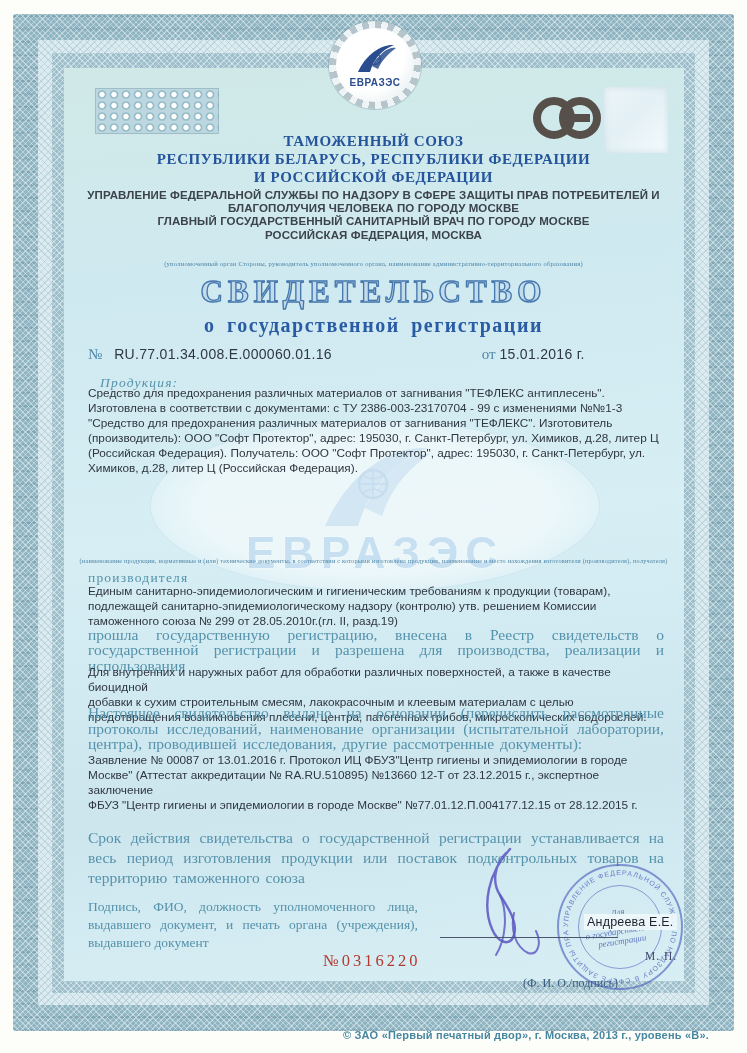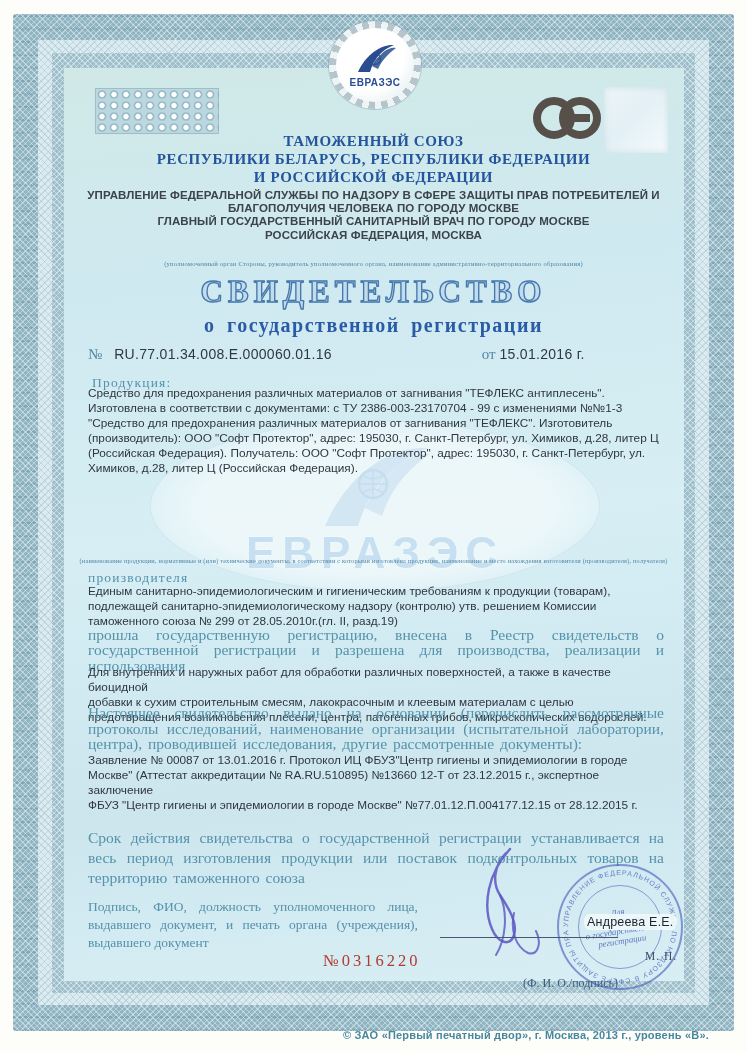--- a/index.html
+++ b/index.html
@@ -63,21 +63,21 @@
   .regrow{left:88px;width:575px;top:346px;z-index:4;font-size:14px;}
   .reg-lab{font-family:"Liberation Serif",serif;color:#4e86a8;font-size:15px;}
   .reg-val{color:#2e3744;letter-spacing:.3px;}
 
   
   .sec-label{font-family:"Liberation Serif",serif;color:#5592ab;font-size:13.5px;letter-spacing:1.2px;z-index:4;}
   .body-sans{color:#2f3640;font-size:11.8px;line-height:14.9px;z-index:4;}
   .teal-par{font-family:"Liberation Serif",serif;color:#5592ab;z-index:4;
     text-align:justify;text-align-last:left;}
 
-  .prod-label{left:92px;top:375px;}
+  .prod-label{left:100px;top:375px;font-style:italic;}
   .prod-body{left:88px;width:577px;top:386px;}
 
   .wm{left:150px;top:410px;width:450px;height:185px;z-index:1;}
   .wm-ellipse{position:absolute;left:0;top:10px;width:450px;height:172px;border-radius:50%;
     background:radial-gradient(ellipse at center,rgba(255,255,255,.55) 55%,rgba(235,248,252,.25) 78%,rgba(214,238,244,0) 100%);
     box-shadow:inset 0 0 0 1px rgba(190,220,235,.5);}
   .wm-label{position:absolute;left:0;width:450px;top:118px;text-align:center;
     font-family:"Liberation Sans",sans-serif;font-weight:bold;font-size:44px;letter-spacing:7px;
     color:rgba(180,213,236,.75);text-shadow:0 0 2px rgba(255,255,255,.9);}
 
@@ -93,21 +93,21 @@
 
   
   .signature{left:448px;top:843px;width:115px;height:120px;z-index:6;}
   .stamp{left:557px;top:864px;width:126px;height:126px;z-index:5;}
   .stamp-outer{position:absolute;inset:0;border-radius:50%;border:2.5px solid rgba(79,100,190,.65);}
   .stamp-inner{position:absolute;inset:21px;border-radius:50%;border:1.5px solid rgba(79,100,190,.6);}
   .stamp-center{position:absolute;inset:24px;display:flex;flex-direction:column;align-items:center;justify-content:center;
     transform:rotate(-9deg);font-family:"Liberation Serif",serif;font-style:italic;
     color:rgba(73,95,185,.85);font-size:8.8px;line-height:9.6px;text-align:center;}
   .signer{left:584px;top:914px;z-index:7;font-size:12.5px;color:#1f242c;
-    background:rgba(241,249,252,.9);padding:1px 3px;letter-spacing:.2px;border-radius:6px;}
+    background:rgba(241,249,252,.9);padding:1px 3px;letter-spacing:.2px;}
   .fio-line{left:440px;top:937px;width:178px;border-top:1px solid #4a5570;z-index:6;}
   .fio-cap{left:440px;top:976px;width:178px;text-align:right;z-index:6;
     font-family:"Liberation Serif",serif;color:#3d5e80;font-size:12px;}
   .blanknum{left:323px;top:951px;z-index:6;font-family:"Liberation Serif",serif;
     color:#b23a30;font-size:16.5px;letter-spacing:3px;}
   .mp{left:645px;top:950px;z-index:7;font-family:"Liberation Serif",serif;color:#3f4a6b;font-size:11.5px;letter-spacing:1px;}
 
   .footer{right:38px;top:1029px;z-index:4;font-size:11px;font-weight:bold;color:#4787a0;letter-spacing:.2px;}
 </style>
 </head>

